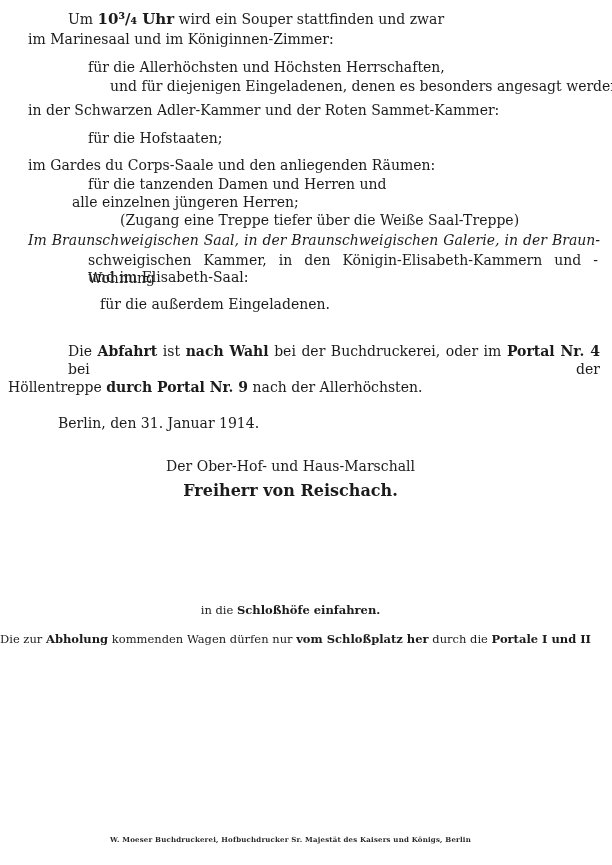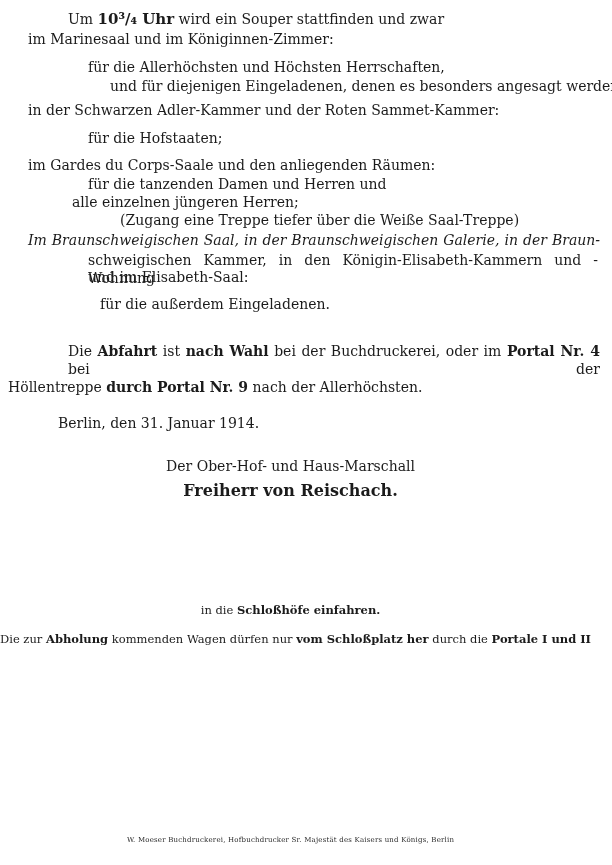--- a/index.html
+++ b/index.html
@@ -29,21 +29,21 @@
     white-space: normal;
     text-align: justify;
     text-align-last: justify;
   }
   .ctr {
     left: 0;
     width: 581px;
     text-align: center;
   }
   .sm { font-size: 11.5px; }
-  .tiny { font-size: 7px; letter-spacing: 0.2px; color: #2a2a2a; }
+  .tiny { font-size: 7px; letter-spacing: 0.2px; color: #2a2a2a; font-weight: bold; }
 
   .l1  { top: 10px;  left: 68px; }
   .l2  { top: 31px;  left: 28px; }
   .l3  { top: 59px;  left: 88px; }
   .l4  { top: 78px;  left: 110px; }
   .l5  { top: 102px; left: 28px; }
   .l6  { top: 130px; left: 88px; }
   .l7  { top: 157px; left: 28px; }
   .l8  { top: 176px; left: 88px; }
   .l9  { top: 194px; left: 72px; }

